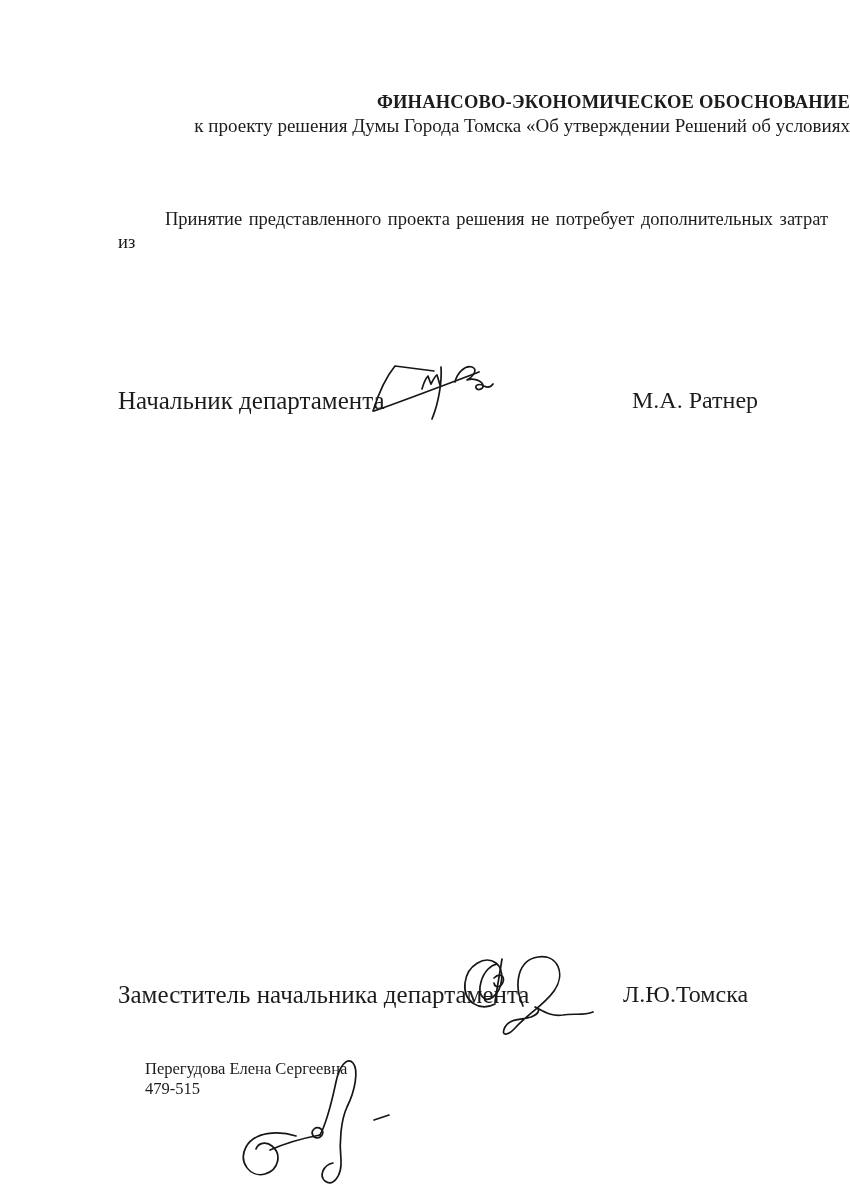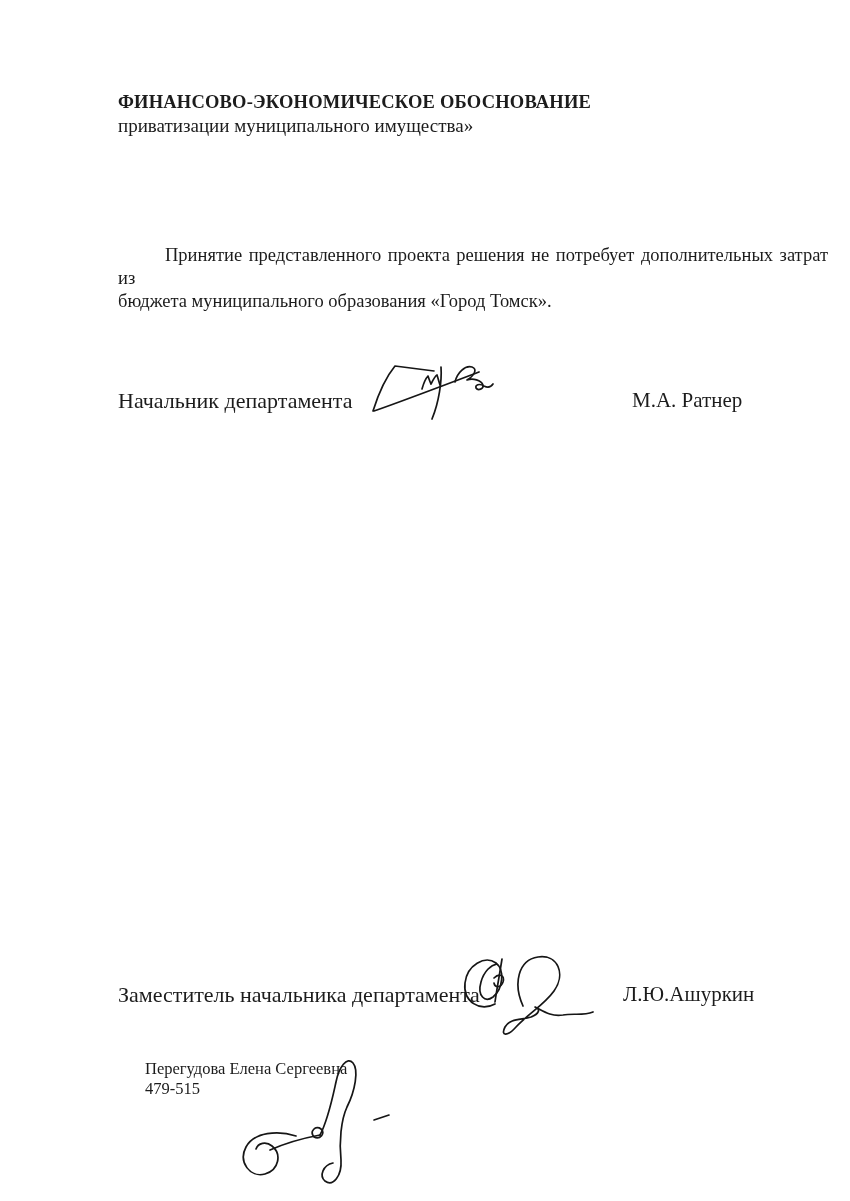--- a/index.html
+++ b/index.html
@@ -3,51 +3,50 @@
 <meta charset="utf-8">
 <style>
   html,body{margin:0;padding:0;}
   body{
     width:850px;height:1201px;position:relative;overflow:hidden;
     background:#ffffff;color:#1c1c1c;
     font-family:"Liberation Serif","DejaVu Serif",serif;
   }
   .abs{position:absolute;}
   
-  .heading{left:118px;top:91px;width:732px;text-align:left;}
+  .heading{left:118px;top:91px;width:732px;text-align:right;}
   .doc-title{font-size:18.5px;font-weight:bold;line-height:23px;letter-spacing:.2px;}
   .doc-subtitle{font-size:19px;line-height:23px;}
   
-  .body-block{left:118px;top:208px;width:710px;font-size:18.5px;line-height:23px;margin-top:36px;}
+  .body-block{left:118px;top:208px;width:710px;font-size:18.5px;line-height:23px;}
   .body-line-1{text-indent:47px;text-align:justify;text-align-last:justify;}
   .body-line-2{text-align:left;}
   
-  .sig-label{font-size:22px;line-height:23px;white-space:nowrap;}
-  .sig-name{font-size:21px;line-height:23px;white-space:nowrap;}
+  .sig-label{font-size:25px;line-height:23px;white-space:nowrap;}
+  .sig-name{font-size:24px;line-height:23px;white-space:nowrap;}
   .row1-label{left:118px;top:389px;}
   .row1-name{left:632px;top:389px;}
   .row2-label{left:118px;top:983px;}
   .row2-name{left:623px;top:983px;}
   
   .executor{left:117px;top:1059px;font-size:16.5px;line-height:19.5px;margin-left:28px;}
   
   .signature{position:absolute;}
   .signature path{fill:none;stroke:#161616;stroke-width:1.7;stroke-linecap:round;stroke-linejoin:round;}
 </style>
 </head>
 <body>
 
 <div class="abs heading">
   <div class="doc-title">ФИНАНСОВО-ЭКОНОМИЧЕСКОЕ ОБОСНОВАНИЕ</div>
-  <div class="doc-subtitle">приватизации муниципального имущества»</div>
+  <div class="doc-subtitle">к проекту решения Думы Города Томска «Об утверждении Решений об условиях</div>
 </div>
 
 <div class="abs body-block">
   <div class="body-line-1">Принятие представленного проекта решения не потребует дополнительных затрат из</div>
-  <div class="body-line-2">бюджета муниципального образования «Город Томск».</div>
 </div>
 
 <div class="abs sig-label row1-label">Начальник департамента</div>
 
 <svg class="signature" style="left:360px;top:345px;" width="160" height="85" viewBox="0 0 160 85">
   <path d="M 13,66 C 18,50 26,32 35,21 L 74,26"></path>
   <path d="M 119,27 C 90,38 40,57 14,66"></path>
   <path d="M 62,44 C 64,37 66,33 68,31 C 69,34 70,37 71,39 C 73,35 75,31 77,30 C 78,33 79,37 80,40"></path>
   <path d="M 81,22 C 82,36 79,57 72,74"></path>
   <path d="M 95,37 C 97,28 105,20 112,22 C 118,24 114,31 107,35 C 113,33 121,35 123,40 C 124,44 118,46 116,43 C 115,40 119,38 124,41 C 128,43 131,42 133,39"></path>
@@ -57,21 +56,21 @@
 
 <div class="abs sig-label row2-label">Заместитель начальника департамента</div>
 
 <svg class="signature" style="left:450px;top:952px;" width="150" height="95" viewBox="0 0 150 95">
   <path d="M 45,52 C 30,60 13,50 15,31 C 17,13 35,3 46,11 C 55,18 53,37 43,45 C 35,51 27,44 31,30 C 34,19 41,13 47,12"></path>
   <path d="M 52,7 C 50,20 47,36 45,50"></path>
   <path d="M 44,26 C 49,21 55,23 53,30 C 51,36 45,36 44,31"></path>
   <path d="M 73,54 C 63,32 68,8 88,5 C 108,2 116,22 104,39 C 94,53 78,62 66,75 C 58,84 50,85 55,75 C 60,66 72,68 81,65 C 89,62 91,57 85,55 C 93,59 101,65 113,63 C 123,61 133,64 143,60"></path>
 </svg>
 
-<div class="abs sig-name row2-name">Л.Ю.Ашуркин</div>
+<div class="abs sig-name row2-name">Л.Ю.Томска</div>
 
 <div class="abs executor">
   <div>Перегудова Елена Сергеевна</div>
   <div>479-515</div>
 </div>
 
 <svg class="signature" style="left:230px;top:1050px;" width="170" height="140" viewBox="0 0 170 140">
   <path d="M 66,86 C 48,80 24,82 16,97 C 8,112 20,128 35,124 C 49,120 52,104 42,96 C 36,91 28,93 26,99"></path>
   <path d="M 40,100 C 58,92 74,88 90,85"></path>
   <path d="M 84,87 C 79,81 86,75 91,79 C 96,83 90,90 84,87"></path>

